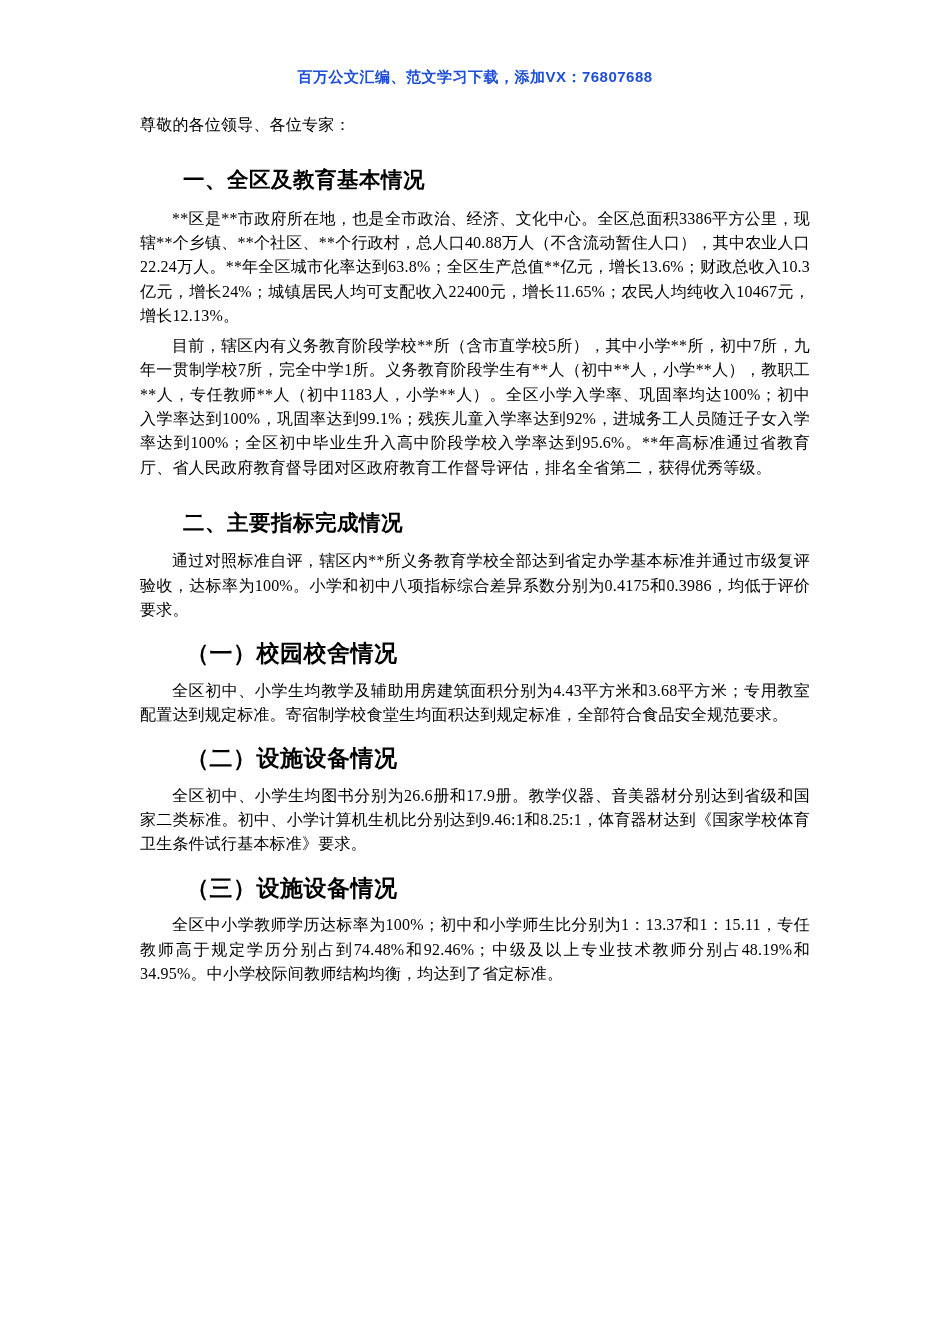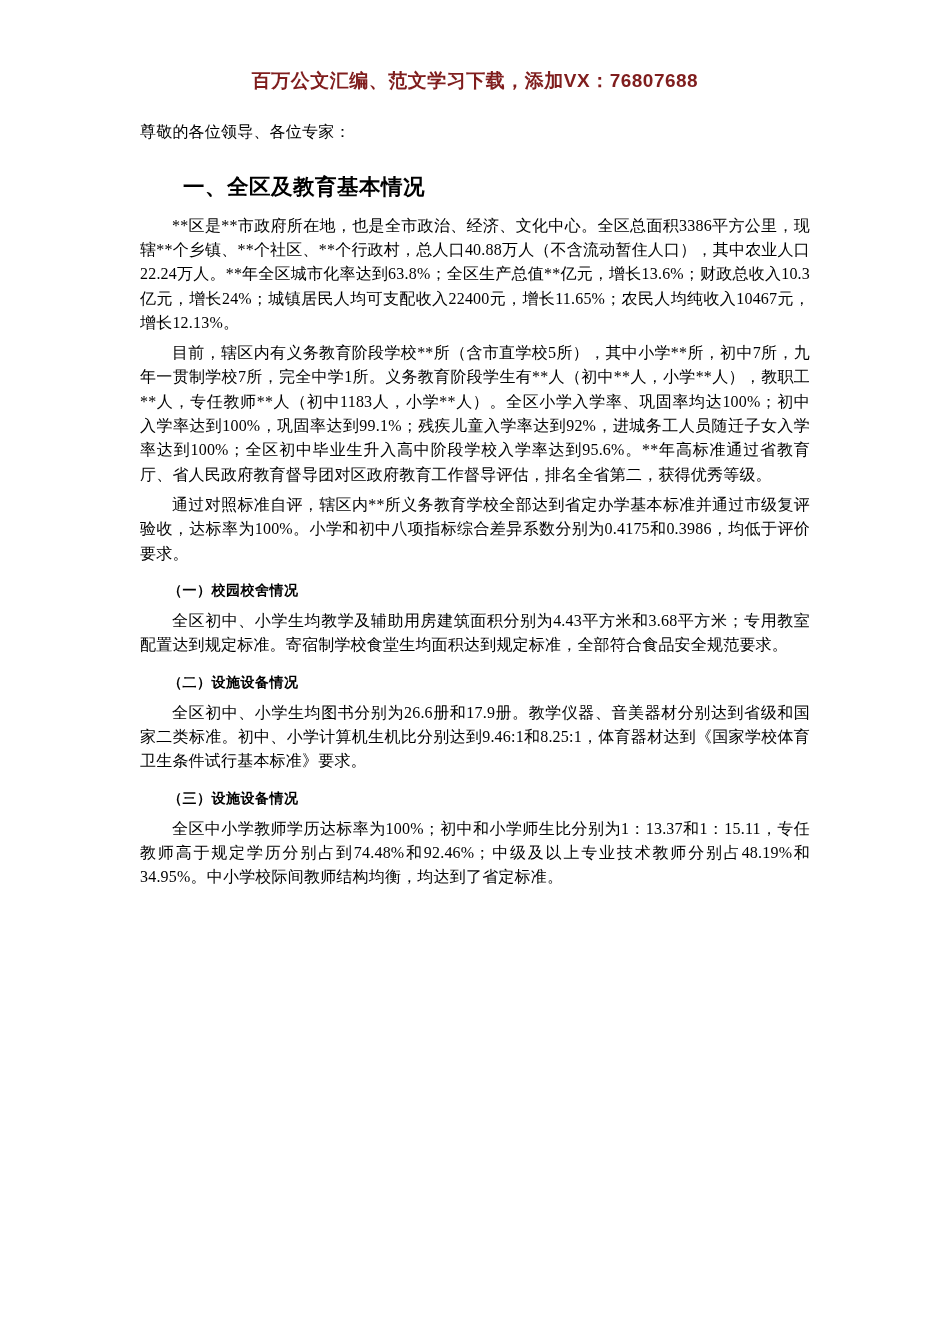--- a/index.html
+++ b/index.html
@@ -16,23 +16,23 @@
   .page {
     width: 950px;
     height: 1344px;
     position: relative;
     box-sizing: border-box;
     padding: 0;
     overflow: hidden;
   }
   .ad-banner {
     text-align: center;
-    color: #7f1d1d;
+    color: #1d4ed8;
     font-family: "Liberation Sans", "DejaVu Sans", sans-serif;
-    font-size: 19px;
+    font-size: 15px;
     font-weight: 700;
     letter-spacing: 0.5px;
     padding-top: 68px;
     padding-bottom: 0;
   }
   .content {
     padding: 26px 140px 0 140px;
     box-sizing: border-box;
   }
   p.para {
@@ -50,21 +50,21 @@
     margin: 27px 0 10px 0;
     font-size: 21.5px;
     line-height: 1.5;
     font-weight: 700;
     text-indent: 2em;
     font-family: "Liberation Sans", "DejaVu Sans", sans-serif;
     letter-spacing: 0.5px;
   }
   h3.subheading {
     margin: 14px 0 8px 0;
-    font-size: 14px;
+    font-size: 23px;
     line-height: 1.5;
     font-weight: 700;
     text-indent: 2em;
     font-family: "Liberation Sans", "DejaVu Sans", sans-serif;
     letter-spacing: 0.5px;
   }
 </style>
 </head>
 <body>
 
@@ -74,20 +74,21 @@
 
   <div class="content">
 
     <p class="para">尊敬的各位领导、各位专家：</p>
 
 
     <h2 class="heading">一、全区及教育基本情况</h2>
     <p class="para indent">**区是**市政府所在地，也是全市政治、经济、文化中心。全区总面积3386平方公里，现辖**个乡镇、**个社区、**个行政村，总人口40.88万人（不含流动暂住人口），其中农业人口22.24万人。**年全区城市化率达到63.8%；全区生产总值**亿元，增长13.6%；财政总收入10.3亿元，增长24%；城镇居民人均可支配收入22400元，增长11.65%；农民人均纯收入10467元，增长12.13%。</p>
     <p class="para indent">目前，辖区内有义务教育阶段学校**所（含市直学校5所），其中小学**所，初中7所，九年一贯制学校7所，完全中学1所。义务教育阶段学生有**人（初中**人，小学**人），教职工**人，专任教师**人（初中1183人，小学**人）。全区小学入学率、巩固率均达100%；初中入学率达到100%，巩固率达到99.1%；残疾儿童入学率达到92%，进城务工人员随迁子女入学率达到100%；全区初中毕业生升入高中阶段学校入学率达到95.6%。**年高标准通过省教育厅、省人民政府教育督导团对区政府教育工作督导评估，排名全省第二，获得优秀等级。</p>
 
+    <h2 class="heading">二、主要指标完成情况</h2>
     <p class="para indent">通过对照标准自评，辖区内**所义务教育学校全部达到省定办学基本标准并通过市级复评验收，达标率为100%。小学和初中八项指标综合差异系数分别为0.4175和0.3986，均低于评价要求。</p>
 
     <h3 class="subheading">（一）校园校舍情况</h3>
     <p class="para indent">全区初中、小学生均教学及辅助用房建筑面积分别为4.43平方米和3.68平方米；专用教室配置达到规定标准。寄宿制学校食堂生均面积达到规定标准，全部符合食品安全规范要求。</p>
 
     <h3 class="subheading">（二）设施设备情况</h3>
     <p class="para indent">全区初中、小学生均图书分别为26.6册和17.9册。教学仪器、音美器材分别达到省级和国家二类标准。初中、小学计算机生机比分别达到9.46:1和8.25:1，体育器材达到《国家学校体育卫生条件试行基本标准》要求。</p>
 
     <h3 class="subheading">（三）设施设备情况</h3>
     <p class="para indent">全区中小学教师学历达标率为100%；初中和小学师生比分别为1：13.37和1：15.11，专任教师高于规定学历分别占到74.48%和92.46%；中级及以上专业技术教师分别占48.19%和34.95%。中小学校际间教师结构均衡，均达到了省定标准。</p>

